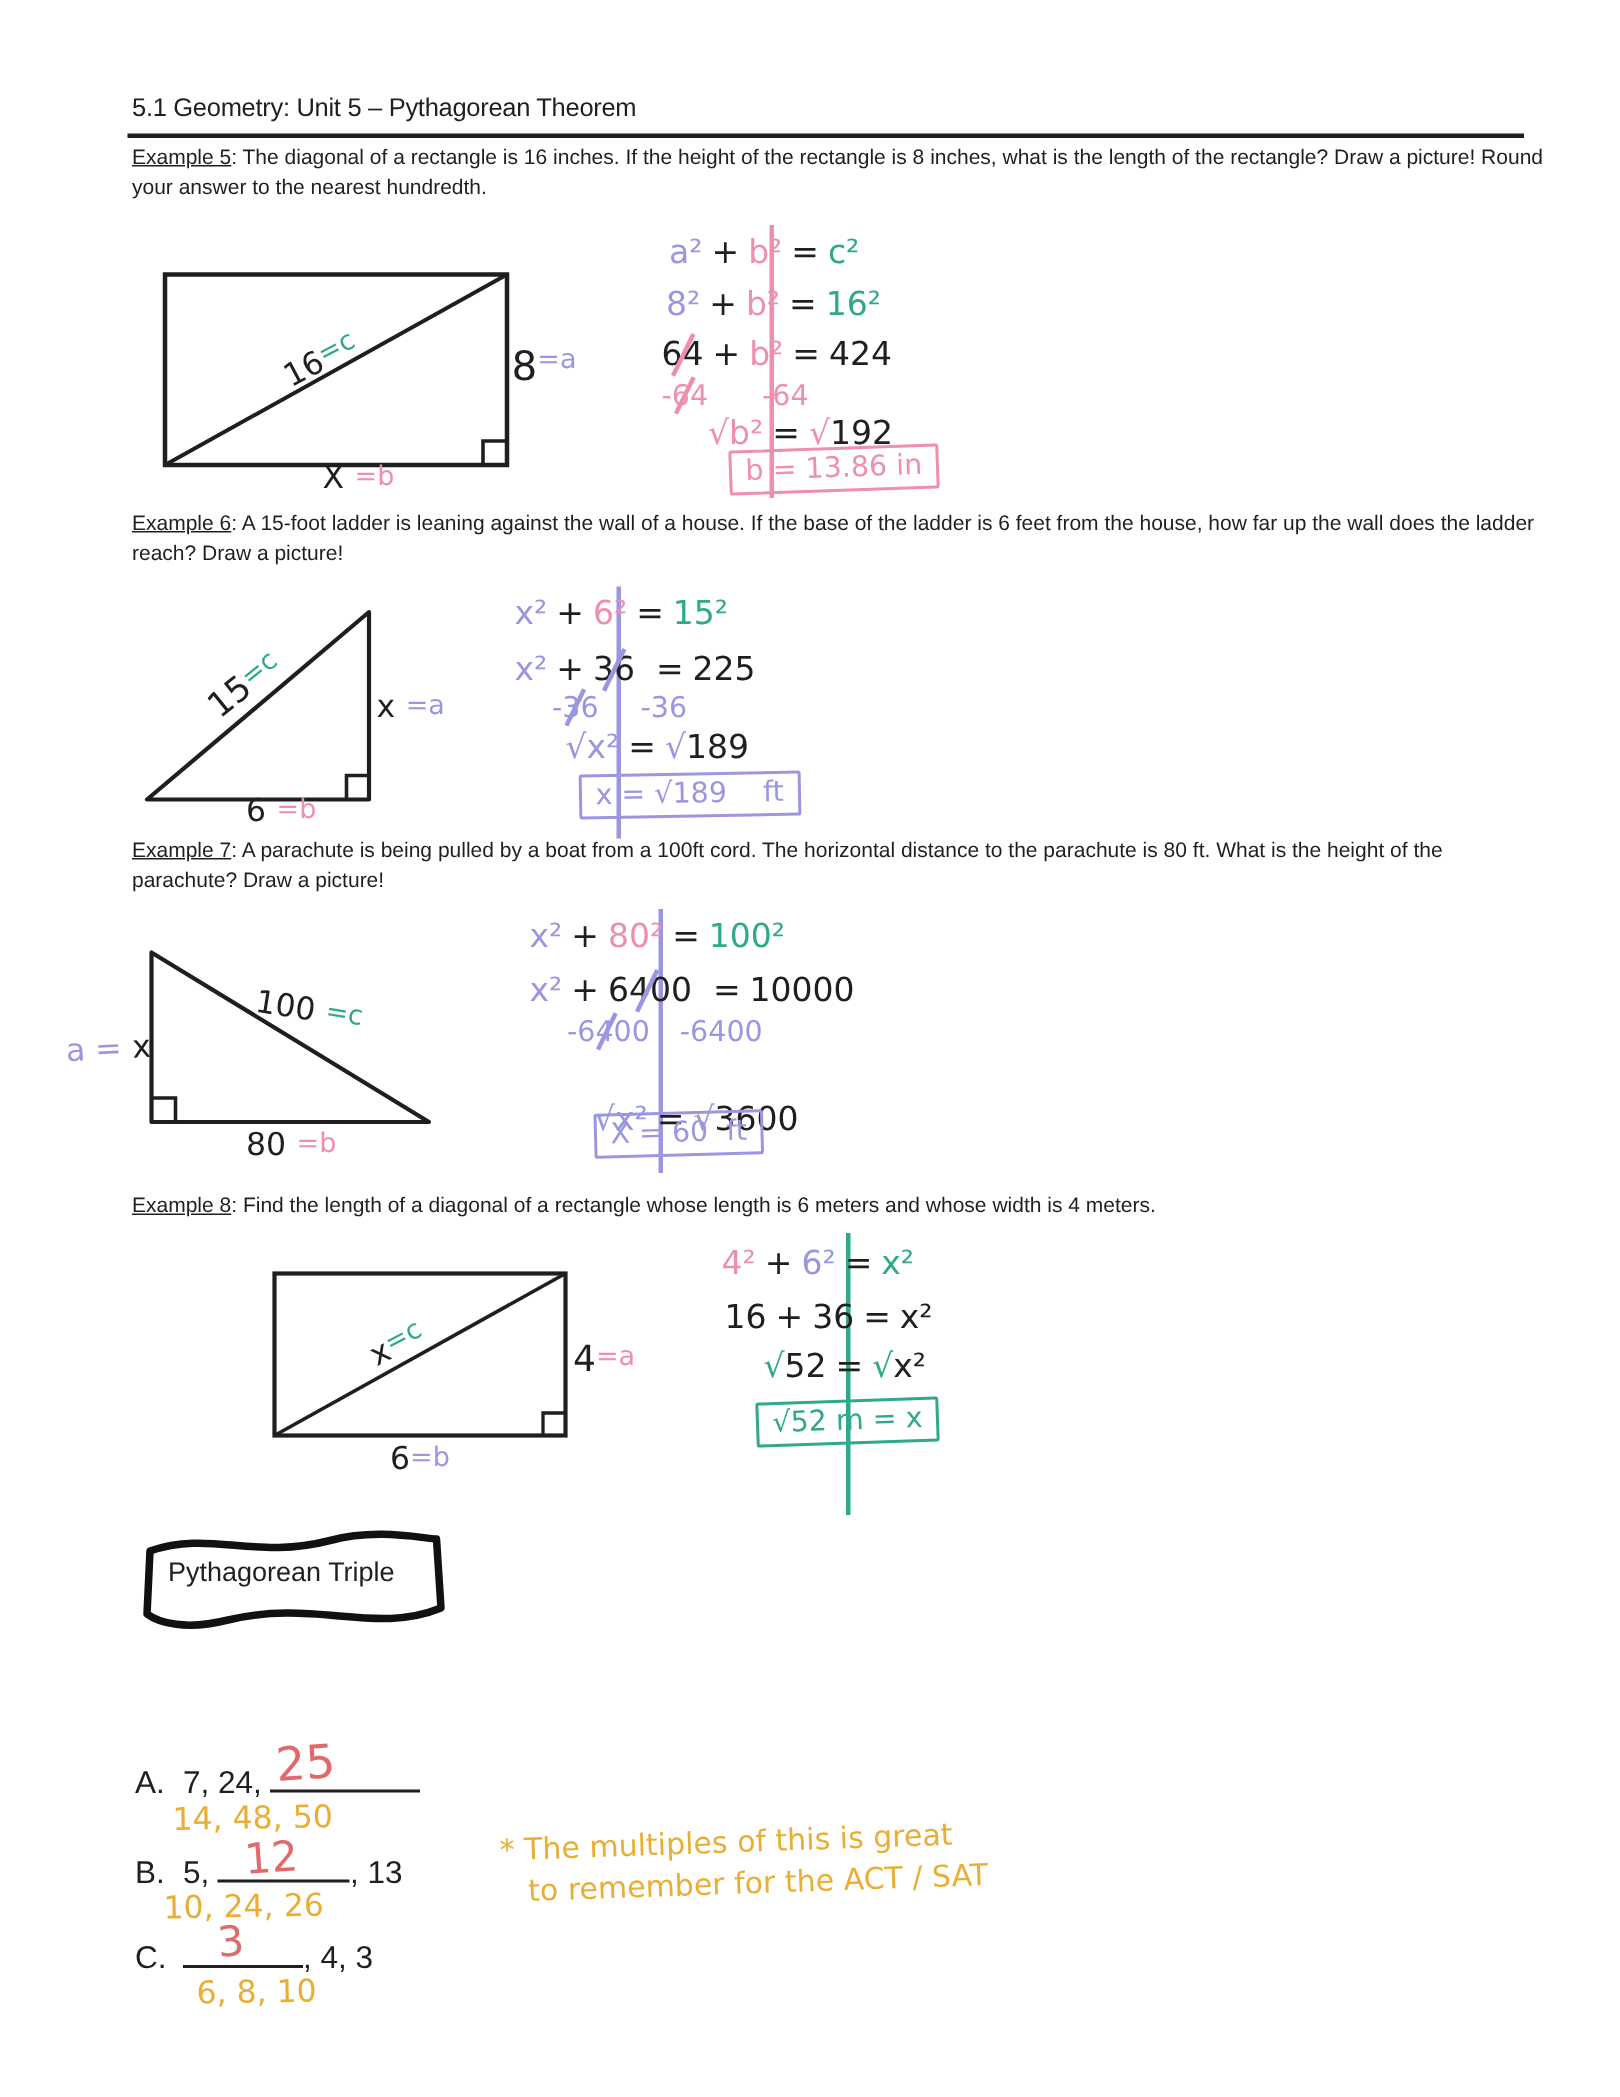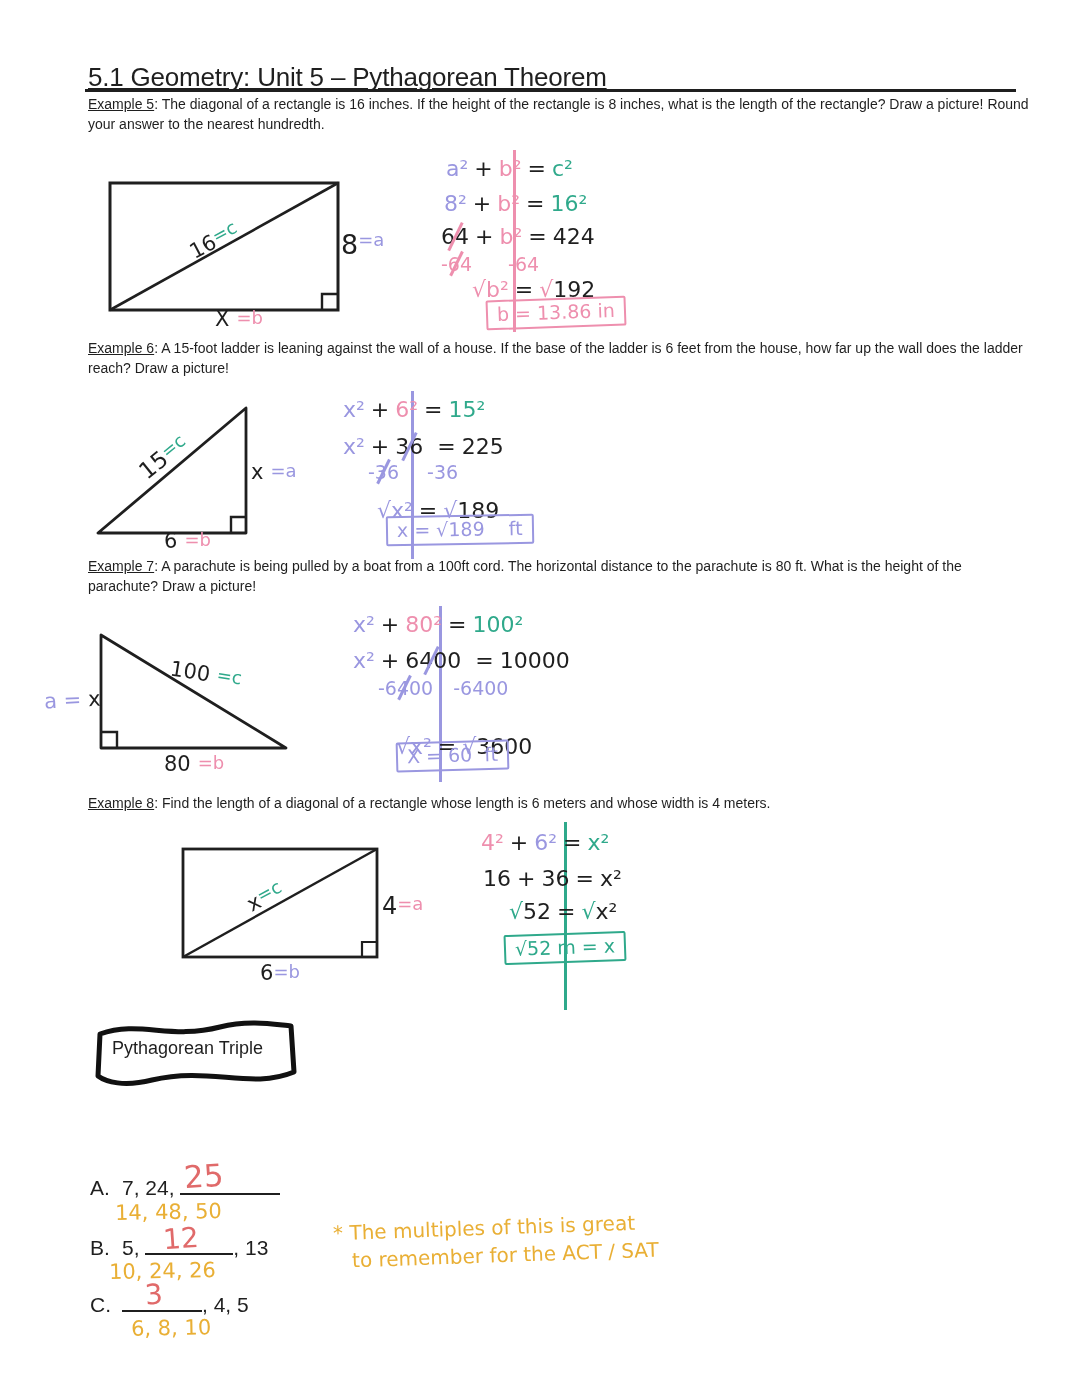--- a/index.html
+++ b/index.html
@@ -1,21 +1,21 @@
 <!DOCTYPE html>
 <html><head>
 <meta charset="utf-8">
 <style>
   html,body{margin:0;padding:0;background:#fff;}
   .page{position:relative;width:1080px;height:1398px;background:#ffffff;overflow:hidden;
         font-family:"Liberation Sans",sans-serif;color:#1f1f1f;}
   .abs{position:absolute;}
   .print{font-family:"Liberation Sans",sans-serif;}
   .hw{font-family:"DejaVu Sans",sans-serif;font-size:22px;white-space:nowrap;}
-  .title{font-size:26px;letter-spacing:-0.2px;text-decoration:underline;}
+  .title{font-size:17px;letter-spacing:-0.2px;}
   .stmt{font-size:14px;line-height:1.42;}
   .exlabel{text-decoration:underline;}
   .rule{background:#1f1f1f;height:2.5px;}
   .ink{color:#1f1f1f;}
   .purple{color:#9a97e0;}
   .pink{color:#ee8fae;}
   .teal{color:#2fa98b;}
   .red{color:#e06a6a;}
   .orange{color:#e9af35;}
   .wline span{display:inline-block;margin-right:6px;}
@@ -106,21 +106,21 @@
   <div class="abs vline" style="left:411px;top:391px;height:168px;background:#9a97e0;"></div>
   <div class="abs hw wline" style="left:343px;top:397px;">
     <span class="purple">x²</span><span class="ink op">+</span><span class="pink">6²</span><span class="ink op">=</span><span class="teal">15²</span>
   </div>
   <div class="abs hw wline" style="left:343px;top:434px;text-decoration:underline;">
     <span class="purple">x²</span><span class="ink op">+</span><span class="ink slashed slash-purple">36</span><span class="ink op" style="margin-left:8px;">=</span><span class="ink">225</span>
   </div>
   <div class="abs hw wline" style="left:368px;top:461px;font-size:19px;">
     <span class="purple slashed slash-purple">-36</span><span class="purple" style="margin-left:22px;">-36</span>
   </div>
-  <div class="abs hw wline" style="left:377px;top:498px;text-align:center;">
+  <div class="abs hw wline" style="left:377px;top:486px;text-align:center;">
     <span class="purple">√x²</span><span class="ink op">=</span><span class="purple" style="margin-right:0;">√</span><span class="ink">189</span>
   </div>
   <div class="abs hw ansbox purple" style="left:386px;top:515px;border-color:#9a97e0;transform:rotate(-1deg);">x = √189&nbsp;&nbsp;&nbsp;&nbsp;ft</div>
 
   <div class="abs print stmt" style="left:88px;top:557px;width:942px;">
     <span class="exlabel">Example 7</span><span>:  A parachute is being pulled by a boat from a 100ft cord.  The horizontal distance to the parachute is 80 ft. What is the height of the parachute? Draw a picture!</span>
   </div>
 
   <div class="abs" style="left:98px;top:632px;">
     <svg width="195" height="125" viewBox="0 0 195 125">
@@ -202,21 +202,21 @@
   <div class="abs hw orange triple" style="left:115px;top:1200px;transform:rotate(-1deg);font-size:21px;">14, 48, 50</div>
 
   <div class="abs print itemrow" style="left:90px;top:1231px;">
     <span class="itemletter">B.</span><span>5,</span>
     <span class="blank" style="width:88px;"></span><span>, 13</span>
   </div>
   <div class="abs hw red" style="left:163px;top:1222px;font-size:28px;transform:rotate(-4deg);">12</div>
   <div class="abs hw orange triple" style="left:109px;top:1259px;transform:rotate(-1deg);font-size:21px;">10, 24, 26</div>
 
   <div class="abs print itemrow" style="left:90px;top:1288px;">
-    <span class="itemletter">C.</span><span></span><span class="blank" style="width:80px;"></span><span>, 4, 5</span>
+    <span class="itemletter">C.</span><span></span><span class="blank" style="width:80px;"></span><span>, 4, 3</span>
   </div>
   <div class="abs hw red" style="left:145px;top:1278px;font-size:28px;transform:rotate(-5deg);">3</div>
   <div class="abs hw orange triple" style="left:131px;top:1316px;transform:rotate(-1deg);font-size:21px;">6, 8, 10</div>
 
   <div class="abs hw orange" style="left:333px;top:1216px;font-size:20px;transform:rotate(-2deg);">* The multiples of this is great</div>
   <div class="abs hw orange" style="left:352px;top:1243px;font-size:20px;transform:rotate(-2deg);">to remember for the ACT / SAT</div>
 
 </div>
 
 </body></html>

